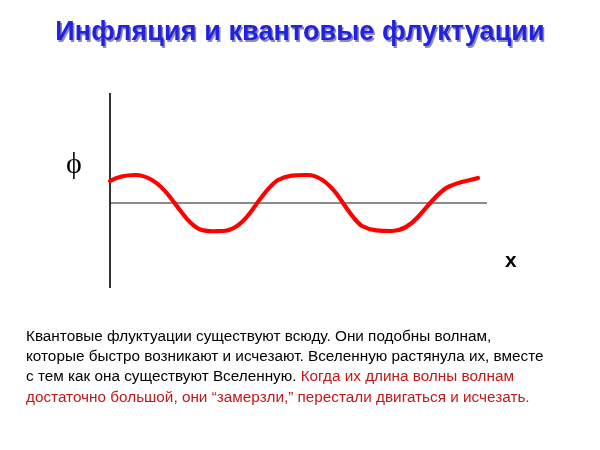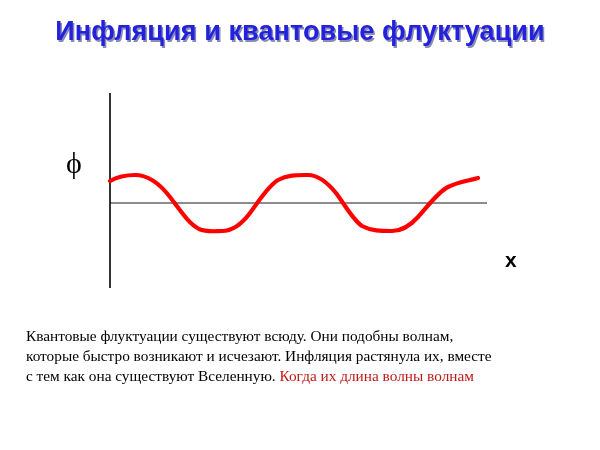--- a/index.html
+++ b/index.html
@@ -77,21 +77,21 @@
     line-height: 21px;
     color: #000000;
   }
 
   
   #body-text {
     position: absolute;
     left: 26px;
     top: 326px;
     width: 556px;
-    font-family: Liberation Serif, serif;
+    font-family: Liberation Sans, sans-serif;
     font-size: 15.3px;
     line-height: 20.2px;
     color: #000000;
   }
   #body-text .ln {
     white-space: nowrap;
   }
   #body-text .red {
     color: #c01818;
   }
@@ -132,20 +132,23 @@
     <div id="phi-label">ϕ</div>
 
     <div id="x-label">x</div>
   </div>
 
   <div id="body-text">
     <div class="ln">
       <span>Квантовые флуктуации существуют всюду.  Они подобны волнам,</span>
     </div>
     <div class="ln">
-      <span>которые быстро возникают и исчезают. Инфляция растянула их, вместе</span>
+      <span>которые быстро возникают и исчезают. Вселенную растянула их, вместе</span>
     </div>
     <div class="ln">
       <span>с тем как она существуют Вселенную. </span><span class="red">Когда их длина волны волнам</span>
+    </div>
+    <div class="ln">
+      <span class="red">достаточно большой, они “замерзли,” перестали двигаться и исчезать.</span>
     </div>
   </div>
 
 </div>
 
 </body></html>

